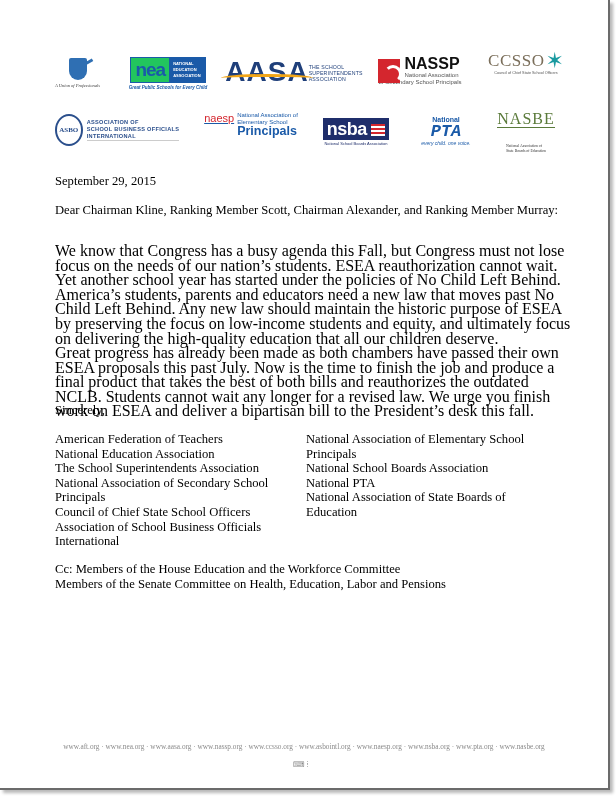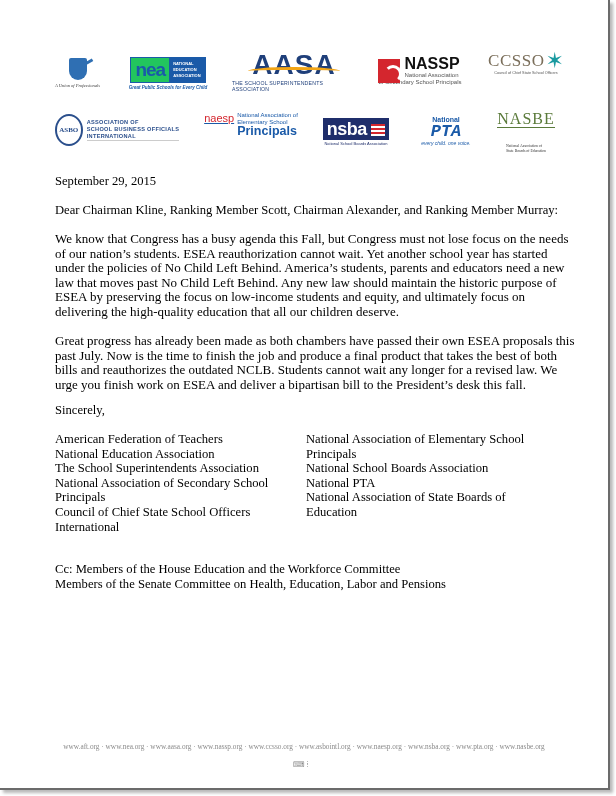--- a/index.html
+++ b/index.html
@@ -1,20 +1,20 @@
 <!DOCTYPE html>
 <html><head>
 <meta charset="utf-8">
 <style>
   html, body { margin:0; padding:0; background:#fff; }
   body { width:616px; height:796px; position:relative; overflow:hidden; font-family:"Liberation Serif", serif; color:#000; }
   .page { position:absolute; left:0; top:0; width:608px; height:788px; background:#fff; border-right:2px solid #6b6b6b; border-bottom:2px solid #6b6b6b; box-shadow:3px 3px 3px #b9b9b9; }
   .logo { position:absolute; display:flex; align-items:center; justify-content:center; }
   .txt { position:absolute; left:55px; font-size:12.6px; line-height:14.6px; white-space:nowrap; }
-  .para { position:absolute; left:55px; width:520px; font-size:13px; line-height:14.6px; }
+  .para { position:absolute; left:55px; width:520px; font-size:16px; line-height:14.6px;margin-top:12px; }
   .sig-col { position:absolute; font-size:12.6px; line-height:14.6px; }
   .sig-col div { white-space:nowrap; }
   .footer { position:absolute; left:0; width:608px; top:742px; text-align:center; font-size:7.3px; color:#8a8a8a; white-space:nowrap; }
   .pagenum { position:absolute; left:293px; top:760px; font-size:8px; color:#888; }
 
   
   .aft-shield { width:18px; height:22px; background:#2f6fb3; border-radius:2px 2px 9px 9px; position:relative; }
   .aft-shield::after { content:""; position:absolute; right:-6px; top:2px; width:7px; height:3px; background:#2f6fb3; transform:rotate(-30deg); }
   .aft-tag { font-size:4.5px; color:#333; margin-top:3px; font-style:italic; }
 
@@ -78,21 +78,21 @@
       <div class="nea-word">nea</div>
       <div class="nea-side">
         <div>NATIONAL</div>
         <div>EDUCATION</div>
         <div>ASSOCIATION</div>
       </div>
     </div>
     <div class="nea-tag">Great Public Schools for Every Child</div>
   </div>
 
-  <div class="logo" style="left:232px;top:50px;width:124px;height:44px;flex-direction:column;">
+  <div class="logo" style="left:232px;top:50px;width:124px;height:44px;flex-direction:row;">
     <div class="aasa-word">
       <span>AASA</span>
       <div class="aasa-swoosh"></div>
     </div>
     <div class="aasa-tag">THE SCHOOL SUPERINTENDENTS ASSOCIATION</div>
   </div>
 
   <div class="logo" style="left:370px;top:50px;width:100px;height:42px;">
     <div class="nassp-mark"></div>
     <div>
@@ -156,20 +156,21 @@
   <div class="para" style="top:334px;">Great progress has already been made as both chambers have passed their own ESEA proposals this past July. Now is the time to finish the job and produce a final product that takes the best of both bills and reauthorizes the outdated NCLB. Students cannot wait any longer for a revised law. We urge you finish work on ESEA and deliver a bipartisan bill to the President’s desk this fall.</div>
   <div class="txt" style="top:403px;">Sincerely,</div>
 
   <div class="sig-col" style="left:55px;top:432px;">
     <div>American Federation of Teachers</div>
     <div>National Education Association</div>
     <div>The School Superintendents Association</div>
     <div>National Association of Secondary School</div>
     <div>Principals</div>
     <div>Council of Chief State School Officers</div>
+    <div>Association of School Business Officials</div>
     <div>International</div>
   </div>
 
   <div class="sig-col" style="left:306px;top:432px;">
     <div>National Association of Elementary School</div>
     <div>Principals</div>
     <div>National School Boards Association</div>
     <div>National PTA</div>
     <div>National Association of State Boards of</div>
     <div>Education</div>

